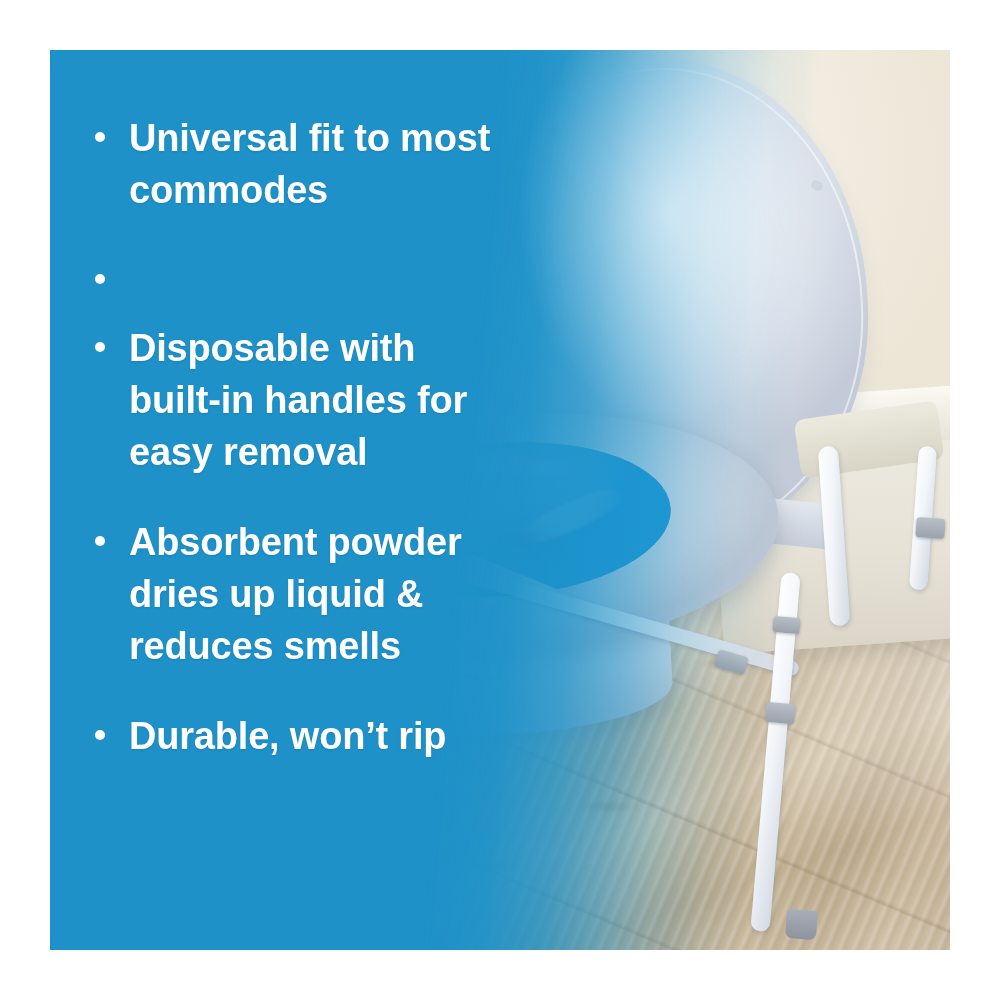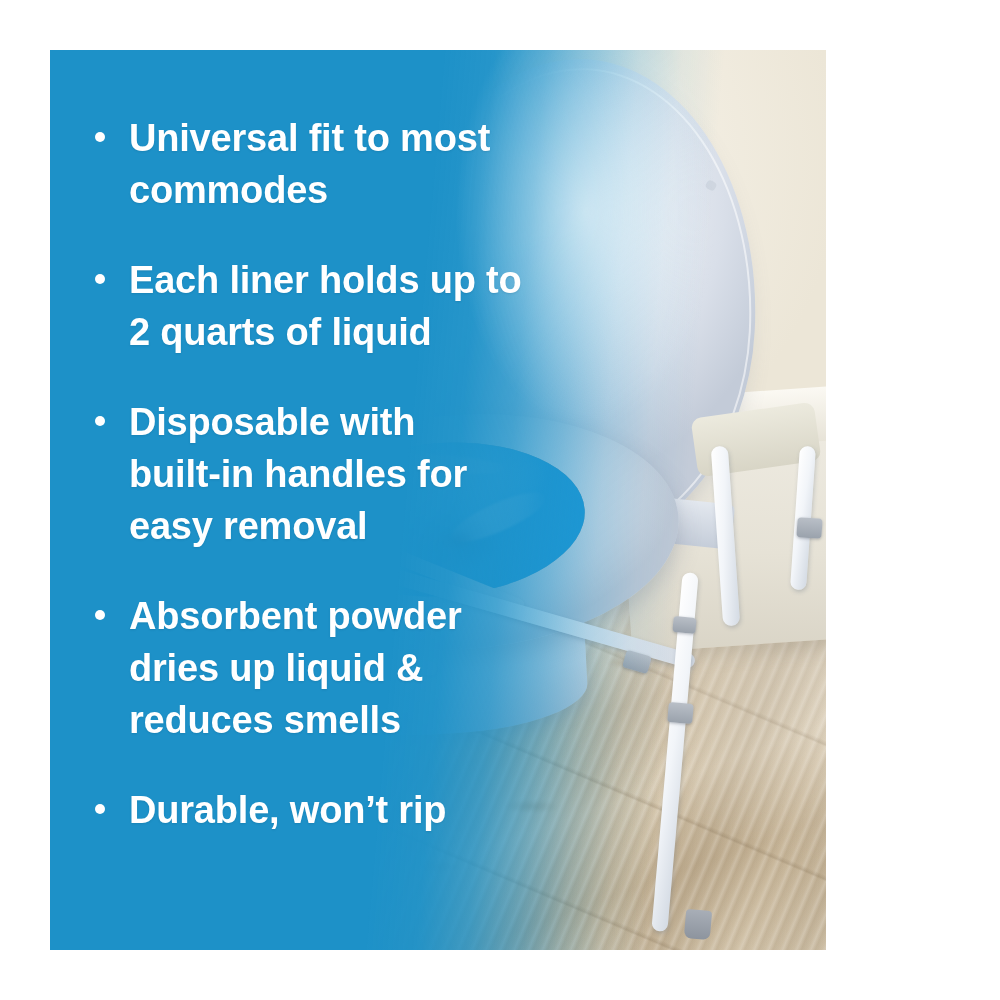--- a/index.html
+++ b/index.html
@@ -13,21 +13,21 @@
     height: 1000px;
     font-family: "Liberation Sans", sans-serif;
     overflow: hidden;
   }
 
   
   #card {
     position: absolute;
     left: 50px;
     top: 50px;
-    width: 776px;
+    width: 900px;
     height: 900px;
     overflow: hidden;
     background: #f7f4ef;
   }
 
   
   #photo {
     position: absolute;
     inset: 0;
     overflow: hidden;
@@ -473,22 +473,20 @@
   <div id="bullets">
 
     <div class="bullet">
       <span class="dot"></span>
       <span class="btext">Universal fit to most
 commodes</span>
     </div>
 
     <div class="bullet">
       <span class="dot"></span>
-      <span class="btext">Each liner holds up to
-2 quarts of liquid</span>
     </div>
 
     <div class="bullet">
       <span class="dot"></span>
       <span class="btext">Disposable with
 built-in handles for
 easy removal</span>
     </div>
 
     <div class="bullet">

